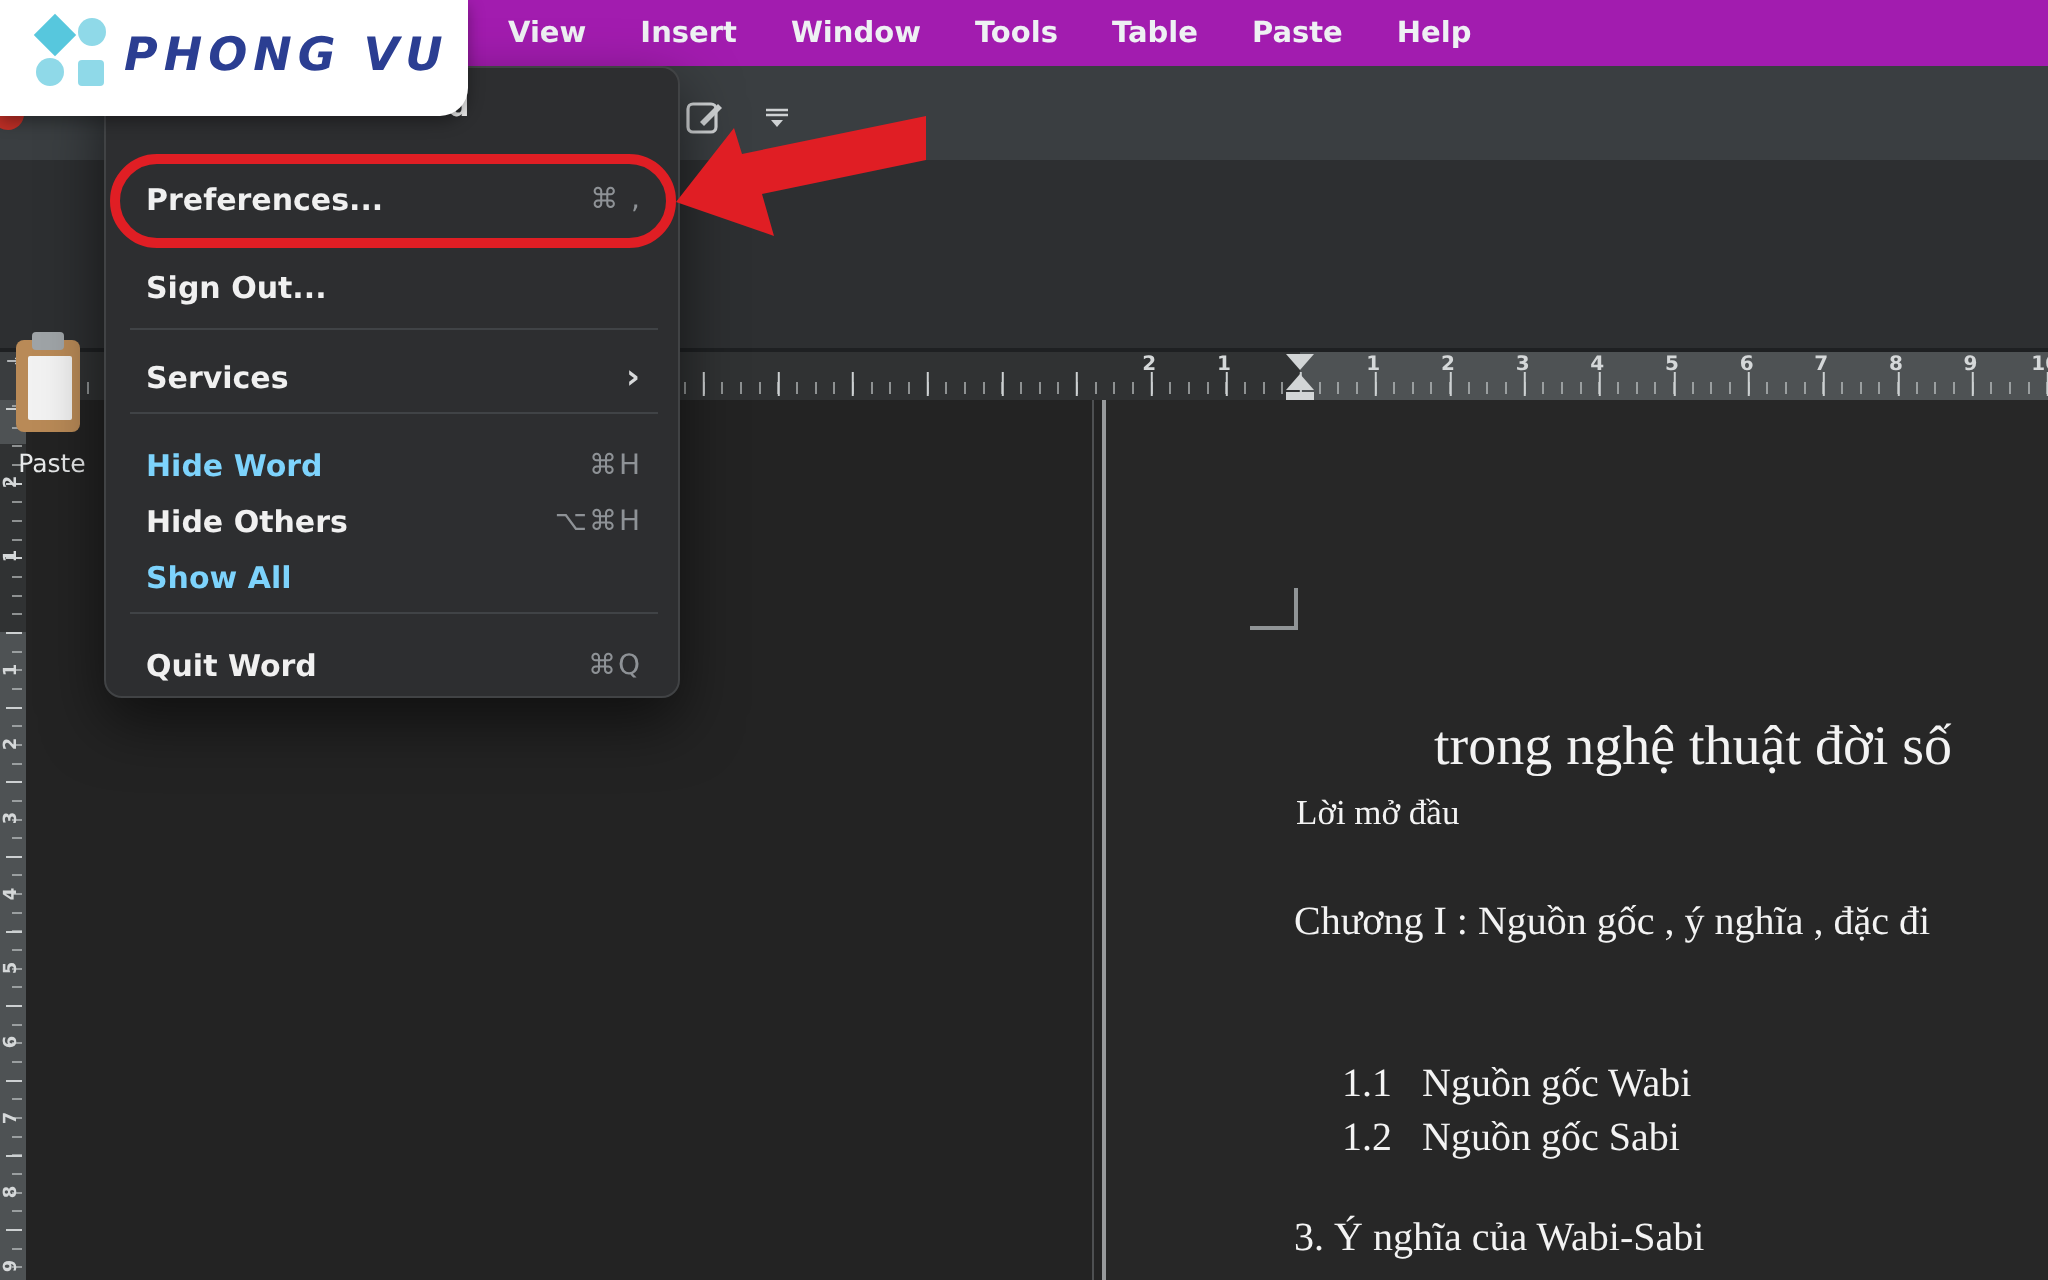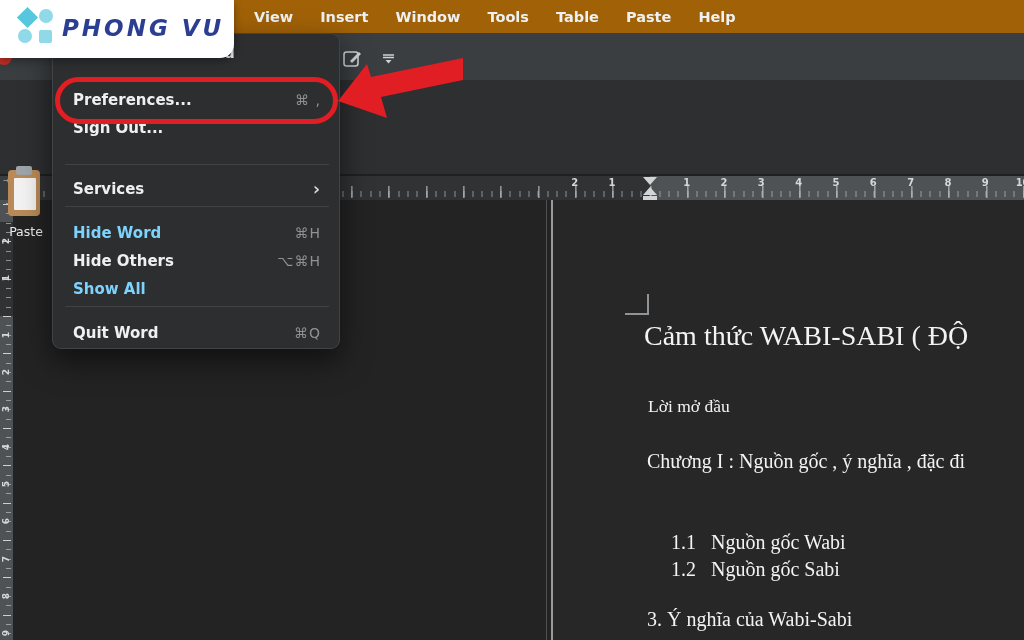--- a/index.html
+++ b/index.html
@@ -1,19 +1,19 @@
 <!DOCTYPE html>
 <html><head>
 <meta charset="utf-8">
 <style>
   html,body{margin:0;padding:0;background:#111;}
   #screen{position:relative;width:1024px;height:640px;overflow:hidden;background:#232323;
     font-family:"DejaVu Sans","Liberation Sans",sans-serif;-webkit-font-smoothing:antialiased;}
   
-  .menubar{position:absolute;left:0;top:0;width:1024px;height:33px;background:#a16207;
+  .menubar{position:absolute;left:0;top:0;width:1024px;height:33px;background:#a21caf;
     display:flex;align-items:center;gap:27px;padding-left:254px;box-sizing:border-box;z-index:10;}
   .mb-item{color:#eef1f3;font-size:14.5px;font-weight:600;}
   
   .titlebar{position:absolute;left:0;top:33px;width:1024px;height:47px;background:#3a3e41;z-index:5;}
   .qat-btn{position:absolute;display:flex;align-items:center;justify-content:center;}
   .doc-icon{position:absolute;left:786px;top:49px;width:17px;height:19px;border-radius:3px;
     background:linear-gradient(#3f8ce0,#2268b8);color:#fff;font-size:10px;font-weight:bold;
     display:flex;align-items:center;justify-content:center;}
   .doc-title{position:absolute;left:810px;top:50px;width:214px;color:#f0f2f3;font-size:15px;
     font-weight:bold;white-space:nowrap;overflow:hidden;}
@@ -356,21 +356,21 @@
       </svg>
     <span class="caret">▾</span>
   </div>
 
   <div class="page"></div>
   <div class="page-edge-dim"></div>
   <div class="page-edge"></div>
   <div class="crop-v"></div>
   <div class="crop-h"></div>
 
-  <div class="doctext" style="left:644px;top:320px;font-size:28px">Cảm thức WABI-SABI ( ĐỘ</div>
+  <div class="doctext" style="left:717px;top:358px;font-size:28px">trong nghệ thuật đời số</div>
   <div class="doctext" style="left:648px;top:396px;font-size:17.5px">Lời mở đầu</div>
   <div class="doctext" style="left:647px;top:450px;font-size:20px">Chương I : Nguồn gốc , ý nghĩa , đặc đi</div>
   <div class="doctext" style="left:671px;top:531px;font-size:20px">1.1   Nguồn gốc Wabi</div>
   <div class="doctext" style="left:671px;top:558px;font-size:20px">1.2   Nguồn gốc Sabi</div>
   <div class="doctext" style="left:647px;top:608px;font-size:20px">3. Ý nghĩa của Wabi-Sabi</div>
 
   <div class="ruler-h">
     <div class="rh-dark"></div>
     <div class="rh-light"></div>
     <div class="rh-major"></div>
@@ -443,21 +443,21 @@
         </span>
       </div>
   </div>
 
   <div class="app-menu">
     <div class="about-frag">d</div>
     <div class="menu-item" style="top:51px">
       <span class="mi-label">Preferences...</span>
       <span class="mi-short">⌘ ,</span>
     </div>
-    <div class="menu-item" style="top:79px">
+    <div class="menu-item" style="top:95px">
       <span class="mi-label">Sign Out...</span>
     </div>
     <div class="menu-sep" style="top:130px"></div>
     <div class="menu-item" style="top:140px">
       <span class="mi-label">Services</span>
       <span class="mi-short chev">›</span>
     </div>
     <div class="menu-sep" style="top:172px"></div>
     <div class="menu-item disabled" style="top:185px;height:28px">
       <span class="mi-label">Hide Word</span>

